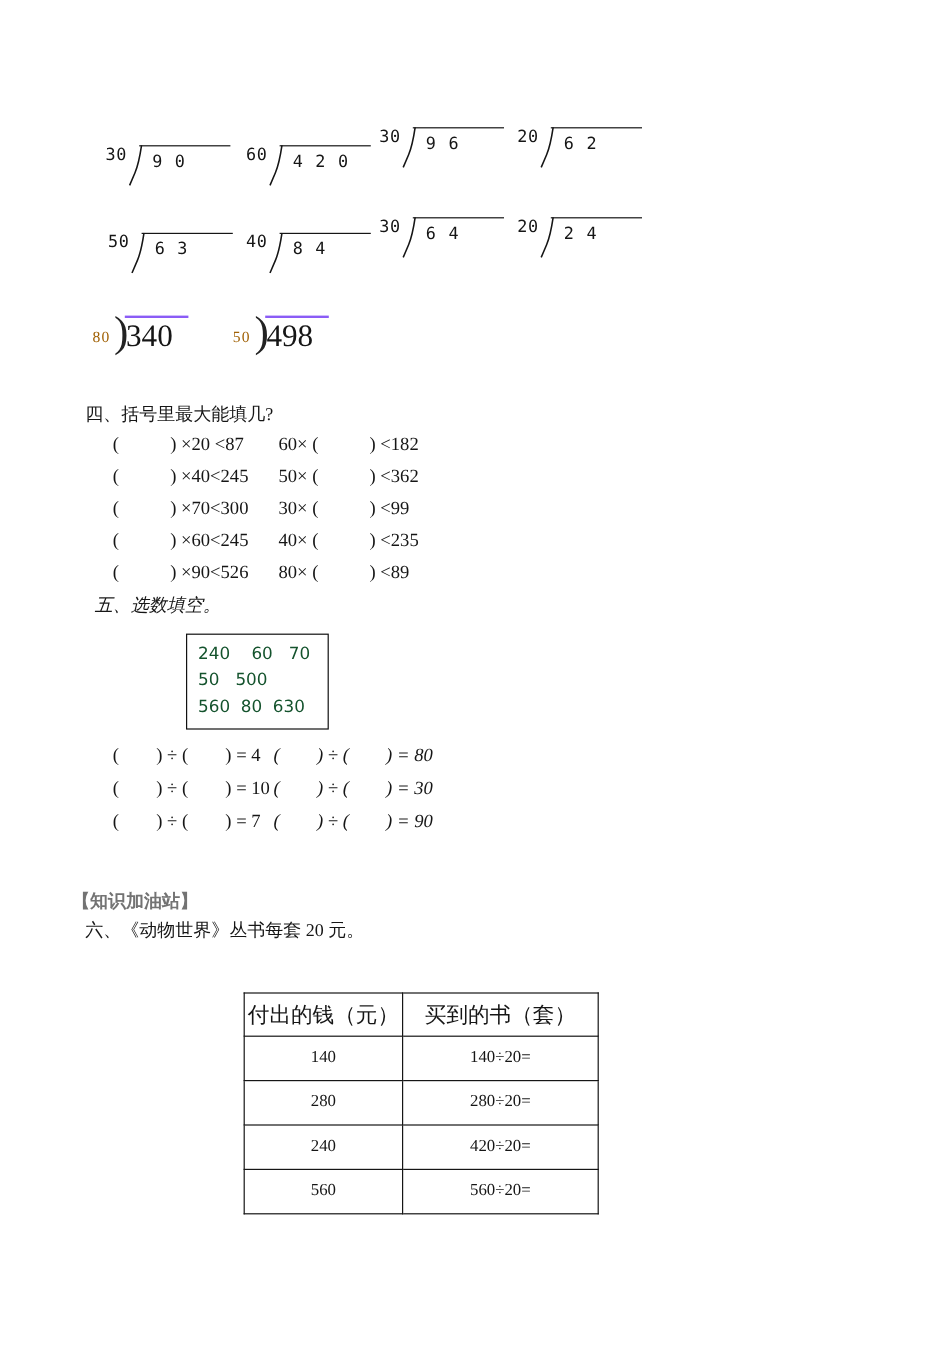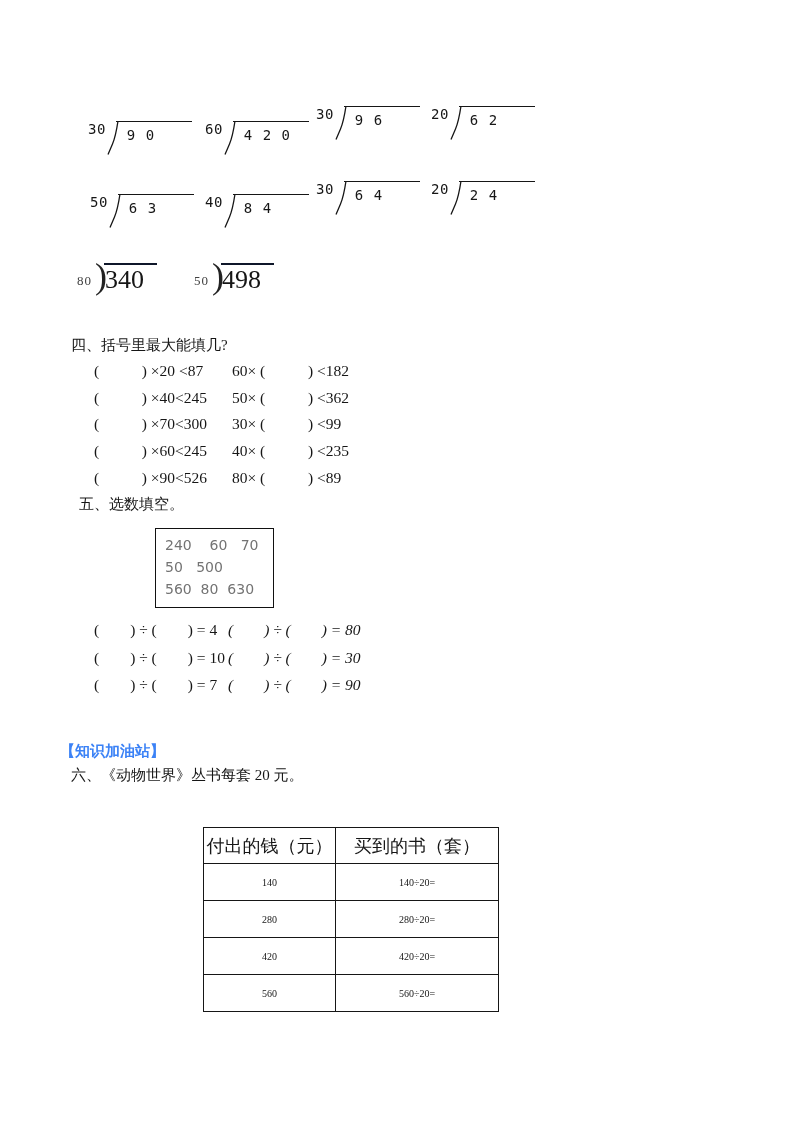--- a/index.html
+++ b/index.html
@@ -5,57 +5,57 @@
   html,body{margin:0;padding:0;background:#ffffff;}
   #page{position:relative;width:793px;height:1122px;background:#fff;overflow:hidden;
         color:#161616;font-family:"Liberation Serif","DejaVu Serif",serif;}
 
   
   .ldiv{position:absolute;display:flex;align-items:flex-start;}
   .pA .dvs{font:14px/14px "DejaVu Sans Mono",monospace;padding-top:1px;letter-spacing:0.5px;}
   .pA .brk{width:12px;height:34px;flex:none;margin-left:1px;margin-right:-3px;}
   .pA .dvd{font:14px/14px "DejaVu Sans Mono",monospace;white-space:pre;letter-spacing:1px;
            border-top:1.6px solid #161616;min-width:65px;padding:6px 0 0 11px;}
-  .pB .dvs{font:13px/13px "Liberation Serif",serif;margin-top:12px;letter-spacing:1px;color:#404040;}
+  .pB .dvs{font:13px/13px "Liberation Serif",serif;margin-top:12px;letter-spacing:1px;color:#a16207;}
   .pB .paren{font:36px/34px "Liberation Serif",serif;margin:-3px -3px 0 3px;color:#222;}
-  .pB .dvd{font:26px/25px "Liberation Serif",serif;border-top:2px solid #0f172a;
+  .pB .dvd{font:26px/25px "Liberation Serif",serif;border-top:2px solid #8b5cf6;
            margin-top:1px;padding:2px 13px 0 1px;}
 
   .p0{left:88px;top:121px}  .p1{left:205px;top:121px}
   .p2{left:316px;top:106px} .p3{left:431px;top:106px}
   .p4{left:90px;top:194px}  .p5{left:205px;top:194px}
   .p6{left:316px;top:181px} .p7{left:431px;top:181px}
   .p8{left:77px;top:262px}  .p9{left:194px;top:262px}
 
   
   .ttl{position:absolute;font-size:15px;white-space:pre;}
   .s4title{left:71px;top:336px;}
-  .s5title{left:79px;top:495px;}
+  .s5title{left:79px;top:495px;font-style:italic;}
   .s6intro{left:71px;top:766px;}
   .callout{left:60px;top:742px;font-weight:bold;font-size:15px;}
 
   
   .row{position:absolute;left:0;top:0;width:100%;height:20px;}
   .row .L,.row .R{position:absolute;white-space:pre;font-size:15.5px;}
   .row .L{left:78px;margin-left:16px;} .row .R{left:232px;}
   .r0{top:362px}.r1{top:389px}.r2{top:415px}.r3{top:442px}.r4{top:469px}
   .e0{top:621px}.e1{top:649px}.e2{top:676px}.e3{top:708px}
   .e0 .R,.e1 .R,.e2 .R{left:228px;font-style:italic;}
   .e3 .L{left:71px;} .e3 .R{left:245px;}
 
   
   .numbox{position:absolute;left:155px;top:528px;width:117px;height:73px;
           border:1.6px solid #111;box-sizing:content-box;padding-top:5px;}
   .numbox .bl{display:block;white-space:pre;padding-left:9px;
-              font:14px/22px "DejaVu Sans",sans-serif;color:#737373;}
+              font:14px/22px "DejaVu Sans",sans-serif;color:#14532d;}
 
   
   .booktable{position:absolute;left:203px;top:827px;border-collapse:collapse;}
   .booktable td{border:1.6px solid #161616;text-align:center;vertical-align:middle;
-                font-size:10px;padding:0;}
+                font-size:14px;padding:0;}
   .booktable .c1{width:131px;} .booktable .c2{width:162px;}
   .booktable tr{height:37px;} .booktable tr.hd{height:36px;}
   .booktable tr.hd td{font-size:18px;}
 </style>
 </head>
 <body>
 
 <div id="page">
 
   <div class="ldiv pA p0">
@@ -160,39 +160,39 @@
   </div>
   <div class="row e1">
     <span class="L">(        ) ÷ (        ) = 10</span>
     <span class="R">(        ) ÷ (        ) = 30</span>
   </div>
   <div class="row e2">
     <span class="L">(        ) ÷ (        ) = 7</span>
     <span class="R">(        ) ÷ (        ) = 90</span>
   </div>
 
-  <div class="ttl callout" style="color: #3b82f6;">【知识加油站】</div>
+  <div class="ttl callout" style="color: #737373;">【知识加油站】</div>
 
   <div class="ttl s6intro">六、《动物世界》丛书每套 20 元。</div>
   <table class="booktable">
     <tbody>
       <tr class="hd">
         <td class="c1">付出的钱（元）</td>
         <td class="c2">买到的书（套）</td>
       </tr>
       <tr>
         <td class="c1">140</td>
         <td class="c2">140÷20=</td>
       </tr>
       <tr>
         <td class="c1">280</td>
         <td class="c2">280÷20=</td>
       </tr>
       <tr>
-        <td class="c1">420</td>
+        <td class="c1">240</td>
         <td class="c2">420÷20=</td>
       </tr>
       <tr>
         <td class="c1">560</td>
         <td class="c2">560÷20=</td>
       </tr>
     </tbody>
   </table>
 
 </div>

